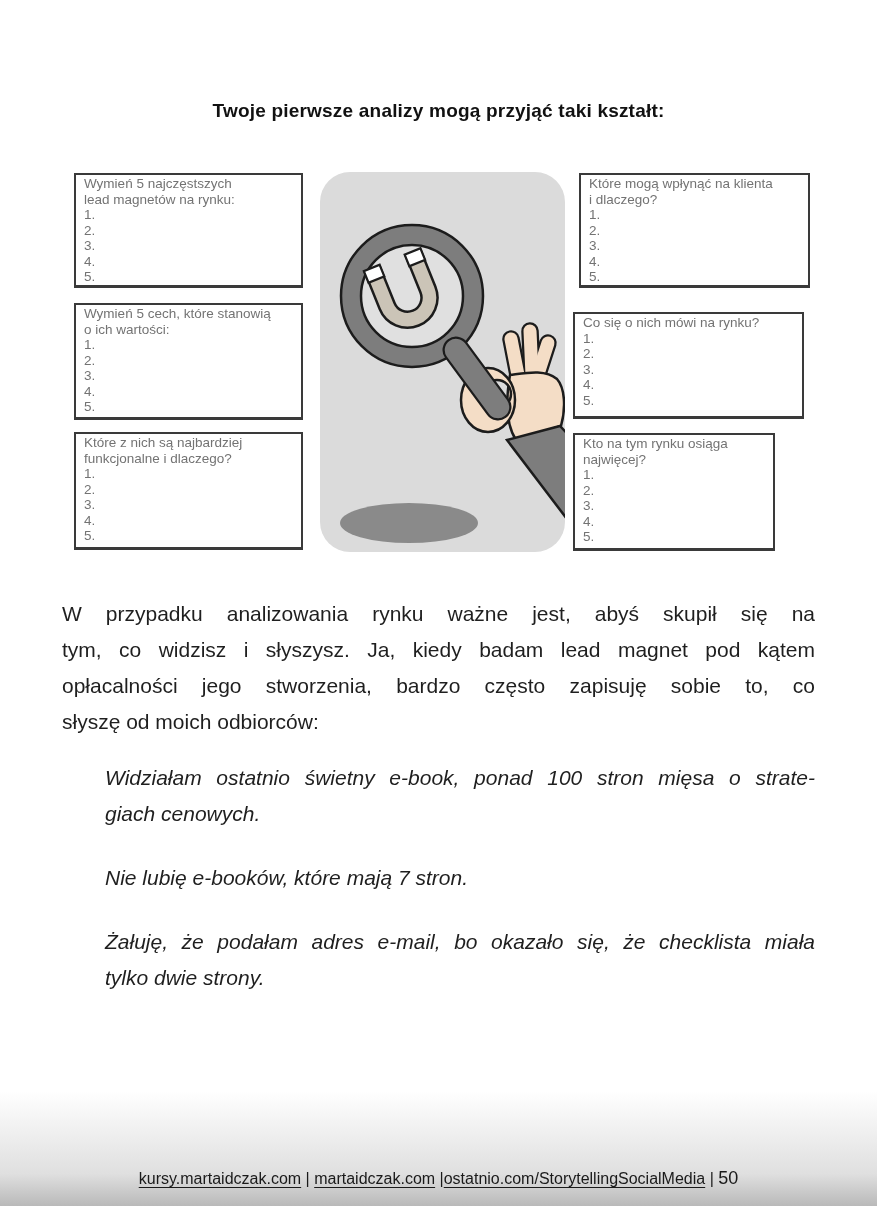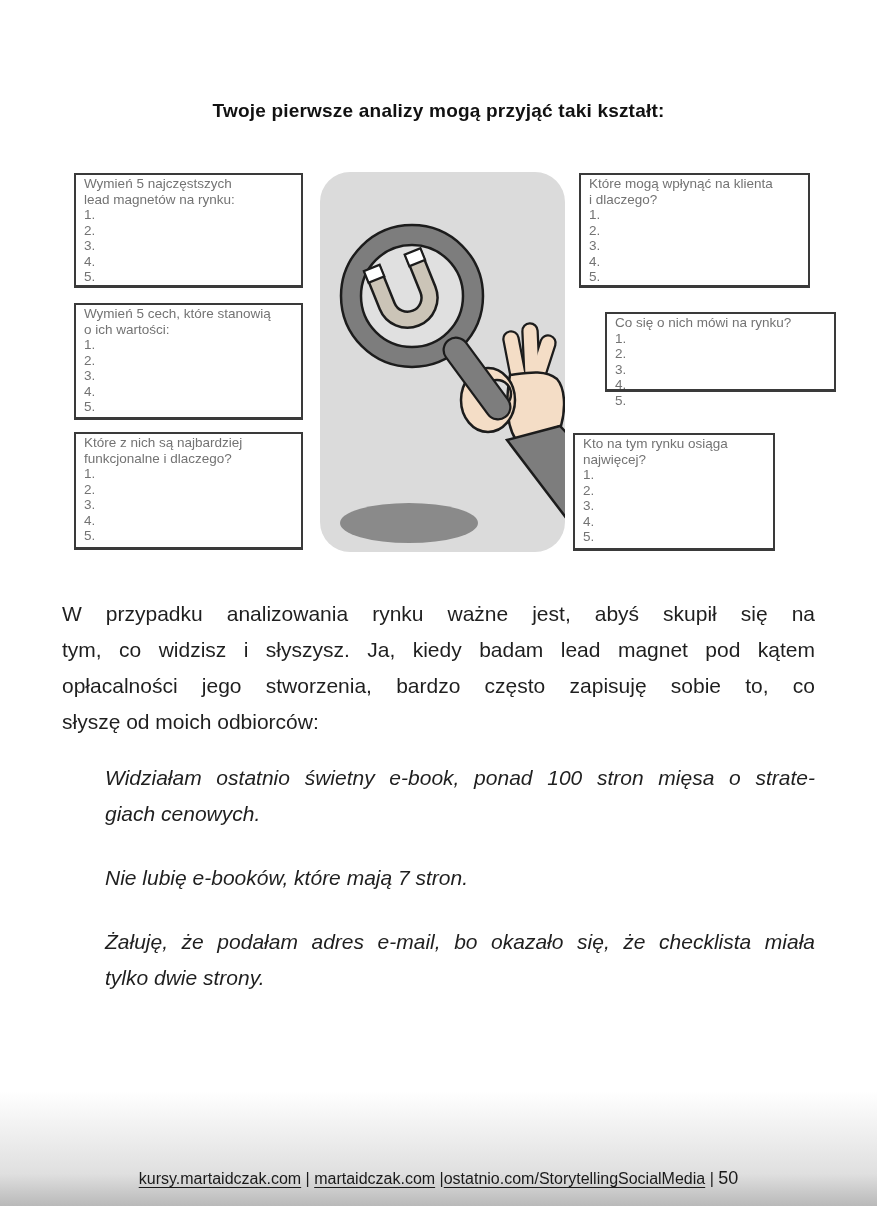--- a/index.html
+++ b/index.html
@@ -8,21 +8,21 @@
   .title{position:absolute;left:0;top:100px;width:877px;text-align:center;
          font-size:19px;font-weight:bold;letter-spacing:.2px;color:#111;}
   
   .wbox{position:absolute;background:#ffffff;border:2px solid #3a3a3a;border-bottom-width:3px;
         box-sizing:border-box;padding:1px 4px 0 8px;font-size:13.5px;line-height:15.5px;color:#737373;}
   .wbox div{white-space:nowrap;}
   #boxL1{left:74px;top:173px;width:229px;height:115px;}
   #boxL2{left:74px;top:303px;width:229px;height:117px;}
   #boxL3{left:74px;top:432px;width:229px;height:118px;}
   #boxR1{left:573px;top:173px;width:231px;height:115px;margin-left:6px;}
-  #boxR2{left:573px;top:312px;width:231px;height:80px;margin-left:32px;}
+  #boxR2{left:573px;top:312px;width:231px;height:107px;}
   #boxR3{left:573px;top:433px;width:202px;height:118px;}
   
   .panel{position:absolute;left:320px;top:172px;width:245px;height:380px;border-radius:30px;
          background:#dbdbdb;overflow:hidden;}
   .panel svg{display:block;width:245px;height:380px;}
   
   .bodycol{position:absolute;left:62px;top:596px;width:753px;font-size:21px;line-height:36px;color:#1f1f1f;}
   .bodycol .line{width:100%;}
   .jl{text-align:justify;text-align-last:justify;}
   .quote{font-style:italic;margin-left:43px;}

